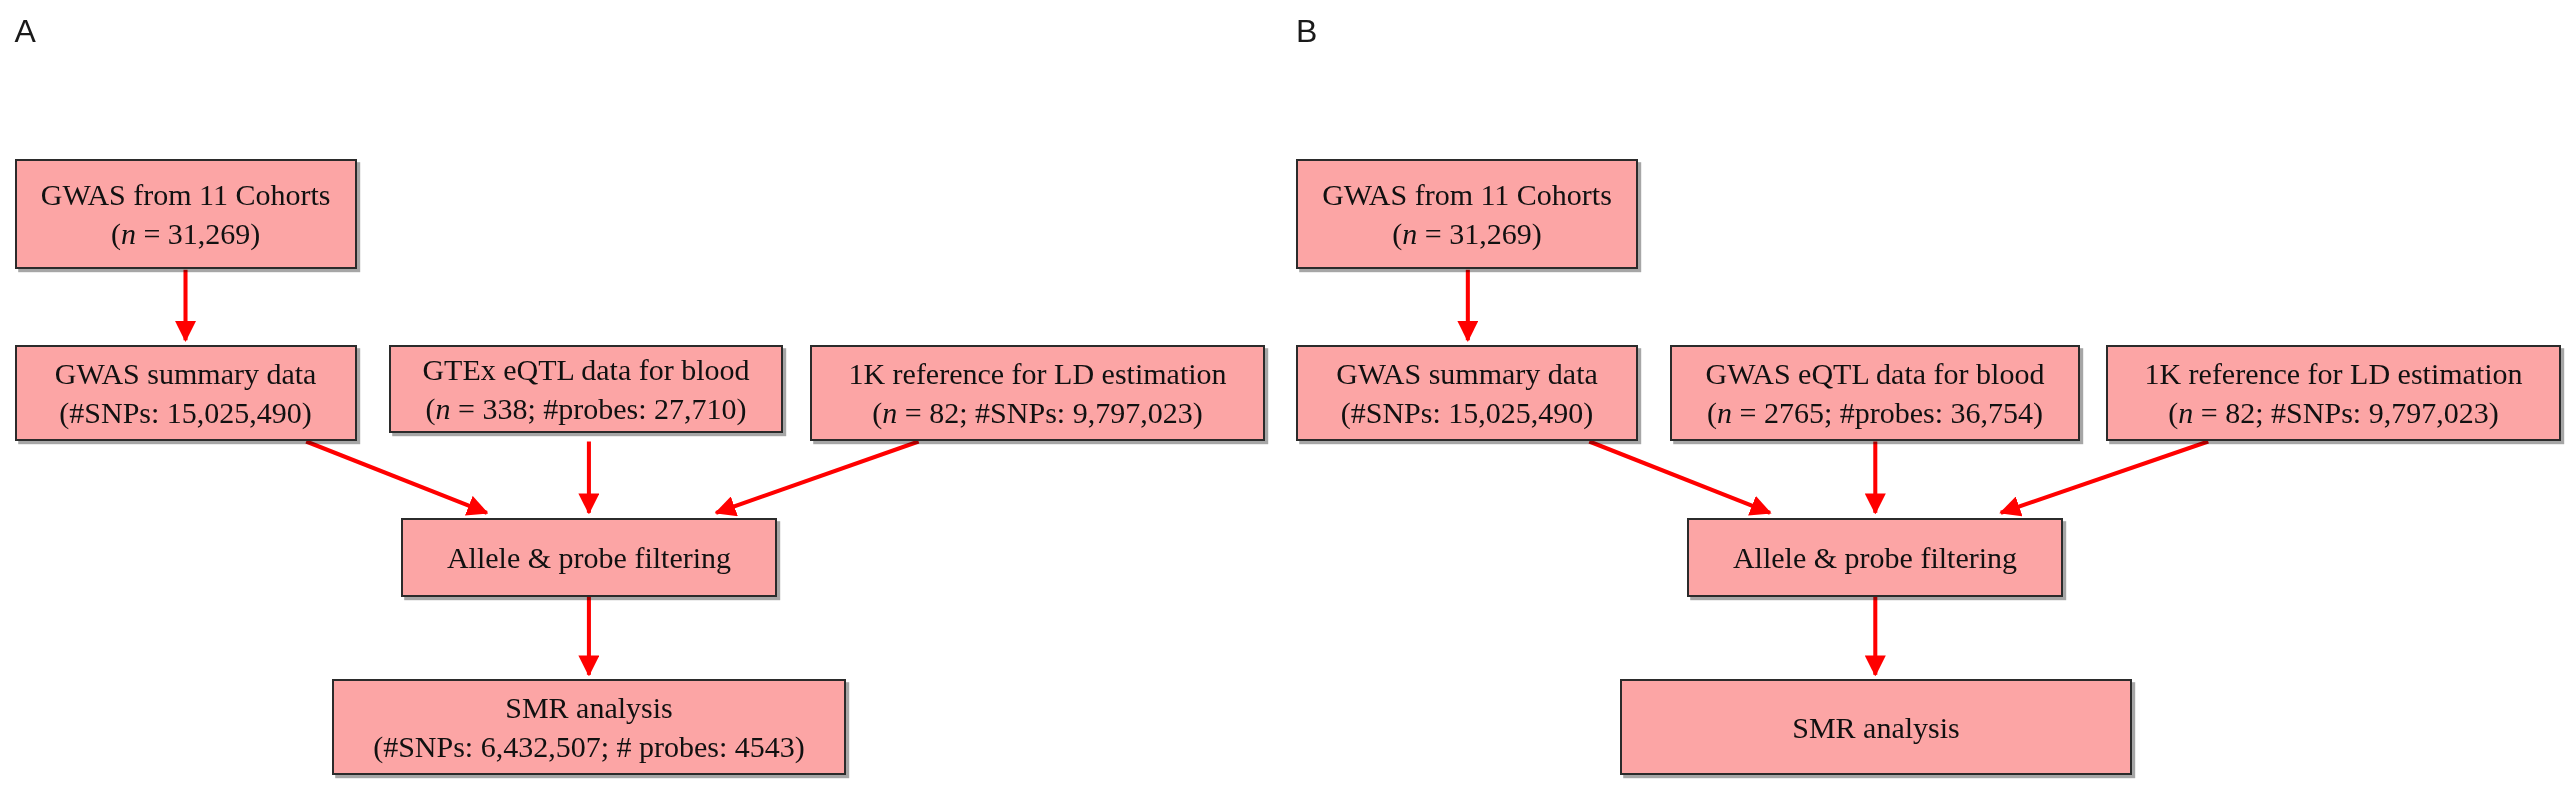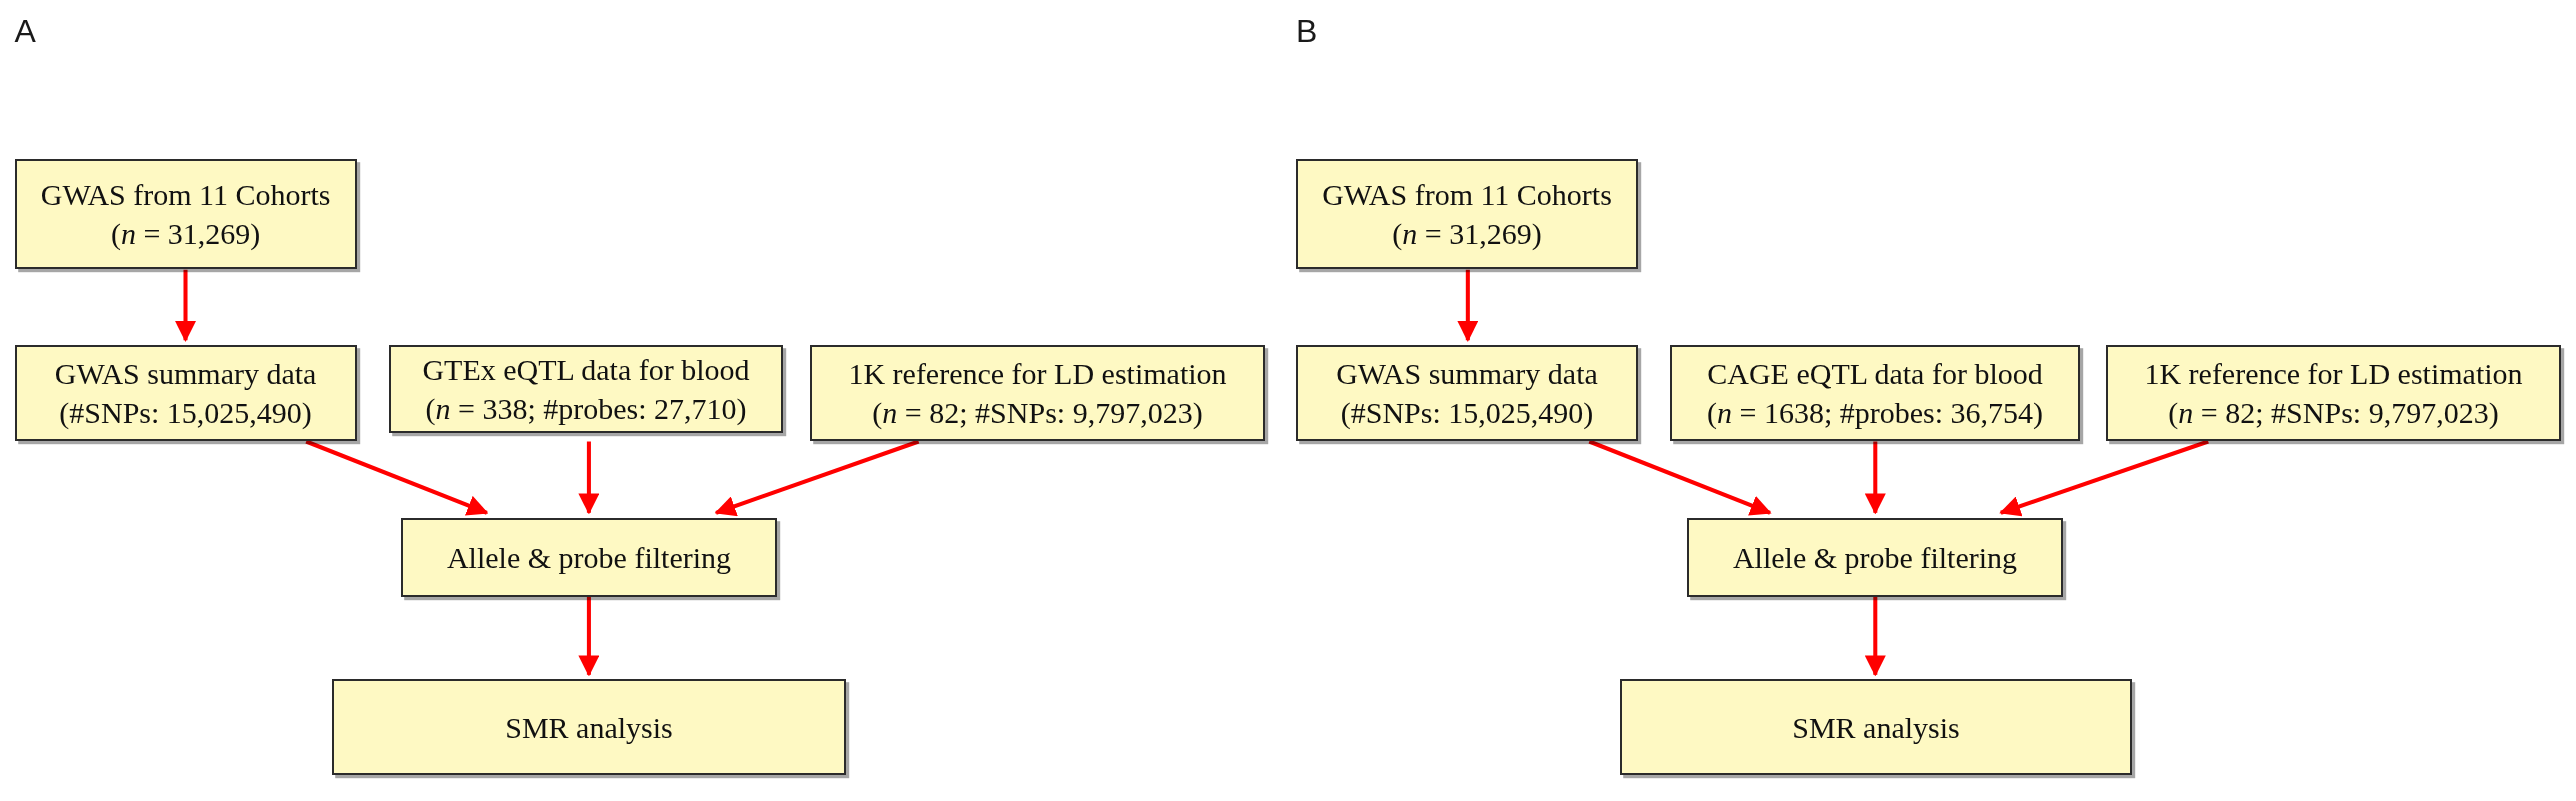--- a/index.html
+++ b/index.html
@@ -19,21 +19,21 @@
     position: absolute;
     font-family: "Liberation Sans", "DejaVu Sans", sans-serif;
     font-size: 32px;
     line-height: 1;
     color: #1a1a1a;
     font-weight: 400;
   }
   .flow-box {
     position: absolute;
     box-sizing: border-box;
-    background: #fef9c3;
+    background: #fca5a5;
     border: 2.4px solid #2b2b2b;
     box-shadow: 3.2px 3.2px 0 0 rgba(0,0,0,0.35);
     display: flex;
     flex-direction: column;
     align-items: center;
     justify-content: center;
     color: #111111;
     font-size: 30px;
     line-height: 1.30;
     text-align: center;
@@ -106,37 +106,38 @@
     <span class="line1">1K reference for LD estimation</span>
     <span class="line2"><span>(</span><i>n</i><span> = 82; #SNPs: 9,797,023)</span></span>
   </div>
 
   <div class="flow-box" style="left:401px; top:518px; width:376px; height:79px;">
     <span class="line1">Allele &amp; probe filtering</span>
   </div>
 
   <div class="flow-box" style="left:332px; top:679px; width:514px; height:96px;">
     <span class="line1">SMR analysis</span>
+    <span class="line2">(#SNPs: 6,432,507; # probes: 4543)</span>
   </div>
 
   <div class="panel-label" style="left:1296px; top:14.6px;">B</div>
 
   <div class="flow-box" style="left:1296px; top:159px; width:342px; height:110px;">
     <span class="line1">GWAS from 11 Cohorts</span>
     <span class="line2"><span>(</span><i>n</i><span> = 31,269)</span></span>
   </div>
 
   <div class="flow-box" style="left:1296px; top:345px; width:342px; height:96px;">
     <span class="line1">GWAS summary data</span>
     <span class="line2">(#SNPs: 15,025,490)</span>
   </div>
 
   <div class="flow-box" style="left:1670px; top:345px; width:410px; height:96px;">
-    <span class="line1">CAGE eQTL data for blood</span>
-    <span class="line2"><span>(</span><i>n</i><span> = 1638; #probes: 36,754)</span></span>
+    <span class="line1">GWAS eQTL data for blood</span>
+    <span class="line2"><span>(</span><i>n</i><span> = 2765; #probes: 36,754)</span></span>
   </div>
 
   <div class="flow-box" style="left:2106px; top:345px; width:455px; height:96px;">
     <span class="line1">1K reference for LD estimation</span>
     <span class="line2"><span>(</span><i>n</i><span> = 82; #SNPs: 9,797,023)</span></span>
   </div>
 
   <div class="flow-box" style="left:1687px; top:518px; width:376px; height:79px;">
     <span class="line1">Allele &amp; probe filtering</span>
   </div>

